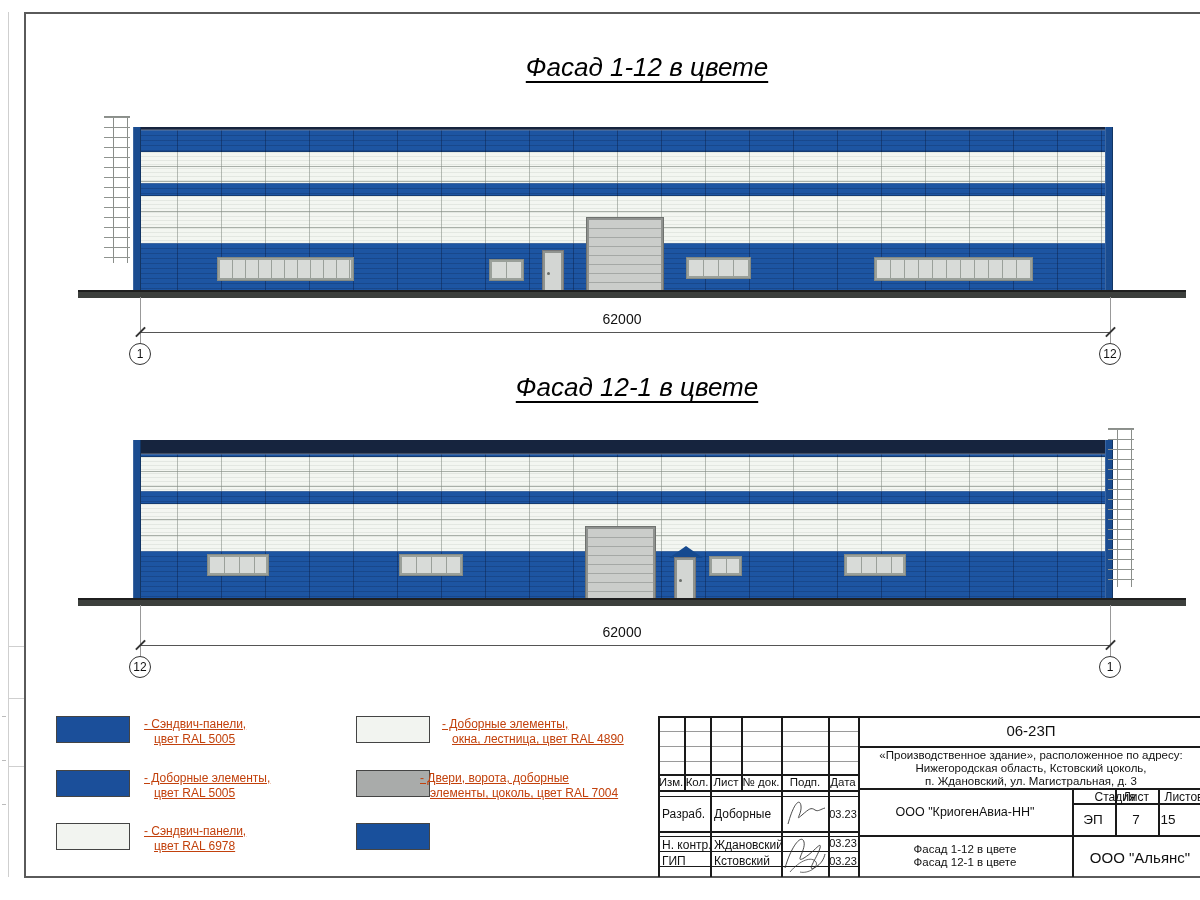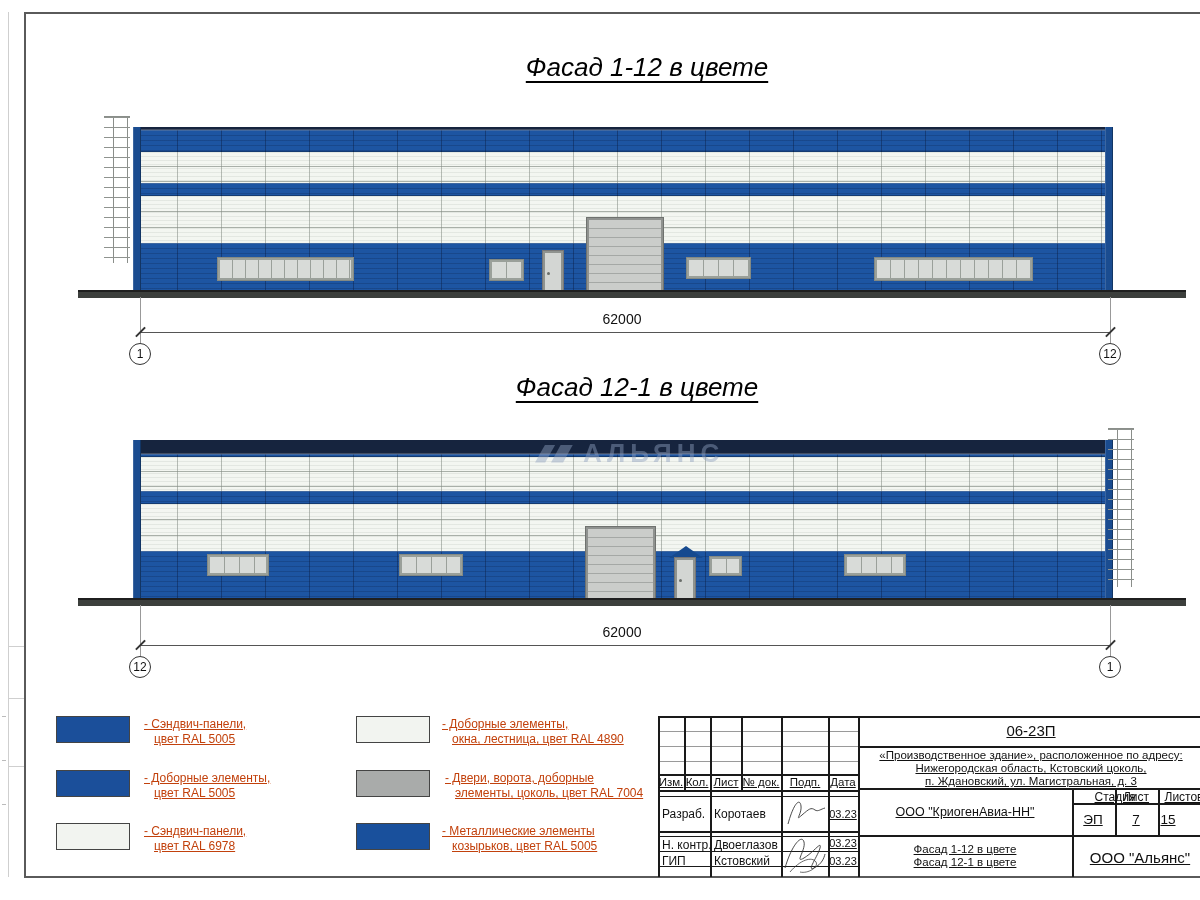--- a/index.html
+++ b/index.html
@@ -69,21 +69,21 @@
   .wm-text{font-size:26px;font-weight:bold;letter-spacing:5px;color:#8fa0bf;}
   
   .swatch{position:absolute;width:74px;height:27px;border:1px solid #444;box-sizing:border-box;}
   .leg-label{position:absolute;font-size:12px;line-height:1.28;color:#c2410c;text-decoration:underline;}
   .leg-label .l2{padding-left:10px;}
   
   .tb-h{position:absolute;height:1.5px;background:#1a1a1a;}
   .tb-hl{position:absolute;height:1px;background:#9a9a9a;}
   .tb-v{position:absolute;width:1.5px;background:#1a1a1a;}
   .tb-t{position:absolute;font-size:11.5px;white-space:nowrap;}
-  .tb-c{transform:translateX(-50%);text-decoration:underline;}
+  .tb-c{transform:translateX(-50%);}
   .sig{position:absolute;}
 </style>
 </head>
 <body>
 
 <div id="canvas">
 
   <div class="frame-line" style="left:24px;top:12px;width:1176px;height:2px;"></div>
   <div class="frame-line" style="left:24px;top:12px;width:2px;height:866px;"></div>
   <div class="frame-line" style="left:24px;top:876px;width:1176px;height:2px;"></div>
@@ -140,25 +140,20 @@
     <div class="corner" style="right:0;"></div>
     <div class="win" style="left:75px;top:115px;width:60px;height:20px;background-image:repeating-linear-gradient(to right, transparent 0 14px, #9aa09a 14px 15px);"></div>
     <div class="win" style="left:267px;top:115px;width:62px;height:20px;background-image:repeating-linear-gradient(to right, transparent 0 14px, #9aa09a 14px 15px);"></div>
     <div class="gate" style="left:453px;top:87px;width:69px;height:73px;"></div>
     <div class="canopy" style="left:536px;top:106px;"></div>
     <div class="door" style="left:542px;top:118px;width:20px;height:42px;"></div>
     <div class="win" style="left:577px;top:117px;width:31px;height:18px;background-image:repeating-linear-gradient(to right, transparent 0 14px, #9aa09a 14px 15px);"></div>
     <div class="win" style="left:712px;top:115px;width:60px;height:20px;background-image:repeating-linear-gradient(to right, transparent 0 14px, #9aa09a 14px 15px);"></div>
   </div>
 
-  <div class="wm" style="left:535px;top:438px;">
-    <span class="wm-logo"></span>
-    <span class="wm-logo2"></span>
-    <span class="wm-text">АЛЬЯНС</span>
-  </div>
 
   <div class="ladder" style="left:1108px;top:428px;width:26px;height:158px;"></div>
   <div class="ground" style="left:78px;top:598px;width:1108px;"></div>
 
   <div class="ext" style="left:140px;top:605px;height:51px;"></div>
   <div class="ext" style="left:1110px;top:605px;height:51px;"></div>
   <div class="dimline" style="left:140px;top:645px;width:970px;"></div>
   <div class="dimtick" style="left:134px;top:644px;"></div>
   <div class="dimtick" style="left:1104px;top:644px;"></div>
   <div class="dimtext" style="left:622px;top:624px;">62000</div>
@@ -180,29 +175,25 @@
     <div>- Сэндвич-панели,</div>
     <div class="l2">цвет RAL 6978</div>
   </div>
 
   <div class="swatch" style="left: 356px; top: 716px; background-color: rgb(242, 244, 240);"></div>
   <div class="leg-label" style="left:442px;top:717px;">
     <div>- Доборные элементы,</div>
     <div class="l2">окна, лестница, цвет RAL 4890</div>
   </div>
   <div class="swatch" style="left: 356px; top: 770px; background-color: rgb(169, 171, 170);"></div>
-  <div class="leg-label" style="left:445px;top:771px;">
+  <div class="leg-label" style="left:420px;top:771px;">
     <div>- Двери, ворота, доборные</div>
     <div class="l2">элементы, цоколь, цвет RAL 7004</div>
   </div>
   <div class="swatch" style="left: 356px; top: 823px; background-color: rgb(25, 80, 156);"></div>
-  <div class="leg-label" style="left:442px;top:824px;">
-    <div>- Металлические элементы</div>
-    <div class="l2">козырьков, цвет RAL 5005</div>
-  </div>
 
   <div class="tb-h" style="left:658px;top:716px;width:547px;height:2px;"></div>
   <div class="tb-hl" style="left:658px;top:731px;width:200px;"></div>
   <div class="tb-hl" style="left:658px;top:746px;width:200px;"></div>
   <div class="tb-h" style="left:858px;top:746px;width:347px;"></div>
   <div class="tb-hl" style="left:658px;top:761px;width:200px;"></div>
   <div class="tb-h" style="left:658px;top:774px;width:200px;"></div>
   <div class="tb-h" style="left:658px;top:790px;width:200px;"></div>
   <div class="tb-h" style="left:858px;top:788px;width:347px;"></div>
   <div class="tb-h" style="left:1072px;top:803px;width:133px;"></div>
@@ -225,24 +216,24 @@
   <div class="tb-v" style="left:1158px;top:788px;height:47px;"></div>
 
   <div class="tb-t tb-c" style="left:671px;top:776px;">Изм.</div>
   <div class="tb-t tb-c" style="left:697px;top:776px;">Кол.</div>
   <div class="tb-t tb-c" style="left:726px;top:776px;">Лист</div>
   <div class="tb-t tb-c" style="left:761px;top:776px;">№ док.</div>
   <div class="tb-t tb-c" style="left:805px;top:776px;">Подп.</div>
   <div class="tb-t tb-c" style="left:843px;top:776px;">Дата</div>
 
   <div class="tb-t" style="left:662px;top:807px;font-size:12px;">Разраб.</div>
-  <div class="tb-t" style="left:714px;top:807px;font-size:12px;">Коротаев</div>
+  <div class="tb-t" style="left:714px;top:807px;font-size:12px;">Доборные</div>
   <div class="tb-t tb-c" style="left:843px;top:808px;font-size:11px;">03.23</div>
   <div class="tb-t" style="left:662px;top:838px;font-size:12px;">Н. контр.</div>
-  <div class="tb-t" style="left:714px;top:838px;font-size:12px;">Двоеглазов</div>
+  <div class="tb-t" style="left:714px;top:838px;font-size:12px;">Ждановский</div>
   <div class="tb-t tb-c" style="left:843px;top:837px;font-size:11px;">03.23</div>
   <div class="tb-t" style="left:662px;top:854px;font-size:12px;">ГИП</div>
   <div class="tb-t" style="left:714px;top:854px;font-size:12px;">Кстовский</div>
   <div class="tb-t tb-c" style="left:843px;top:855px;font-size:11px;">03.23</div>
 
   <svg class="sig" style="left:784px;top:796px;" width="44" height="32" viewBox="0 0 44 32">
     <path d="M4 28 C 10 6, 16 2, 17 10 C 18 18, 10 26, 18 19 C 25 13, 27 11, 31 14 C 34 16, 37 13, 41 12" stroke="#2c2c2c" stroke-width="1" fill="none" opacity="0.85"></path>
   </svg>
   <svg class="sig" style="left:782px;top:830px;" width="46" height="46" viewBox="0 0 46 46">
     <path d="M3 38 C 10 14, 20 4, 22 12 C 24 20, 12 34, 22 28 C 32 22, 40 10, 38 18 C 36 26, 24 42, 32 38 C 40 34, 42 28, 43 24" stroke="#2c2c2c" stroke-width="1" fill="none" opacity="0.85"></path>

